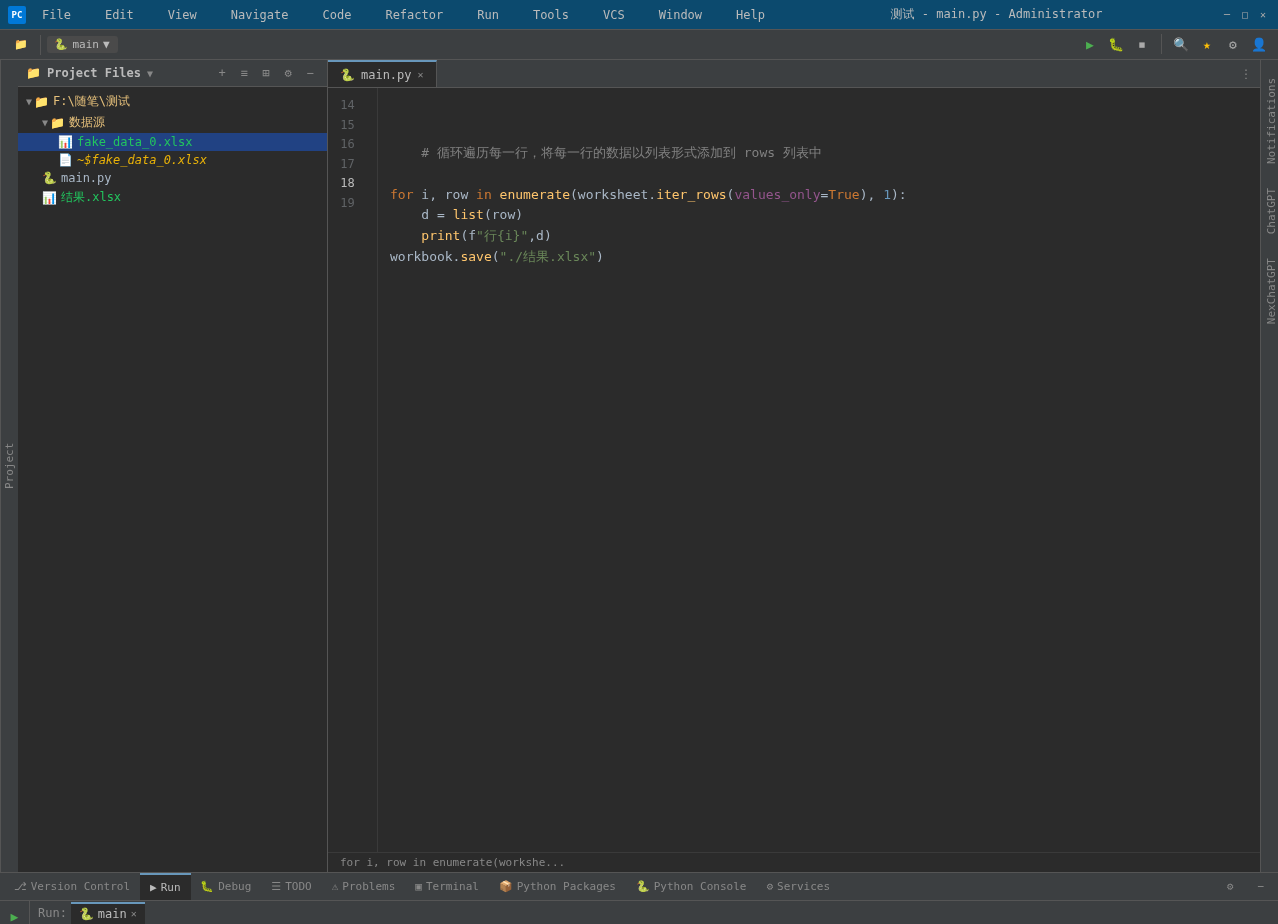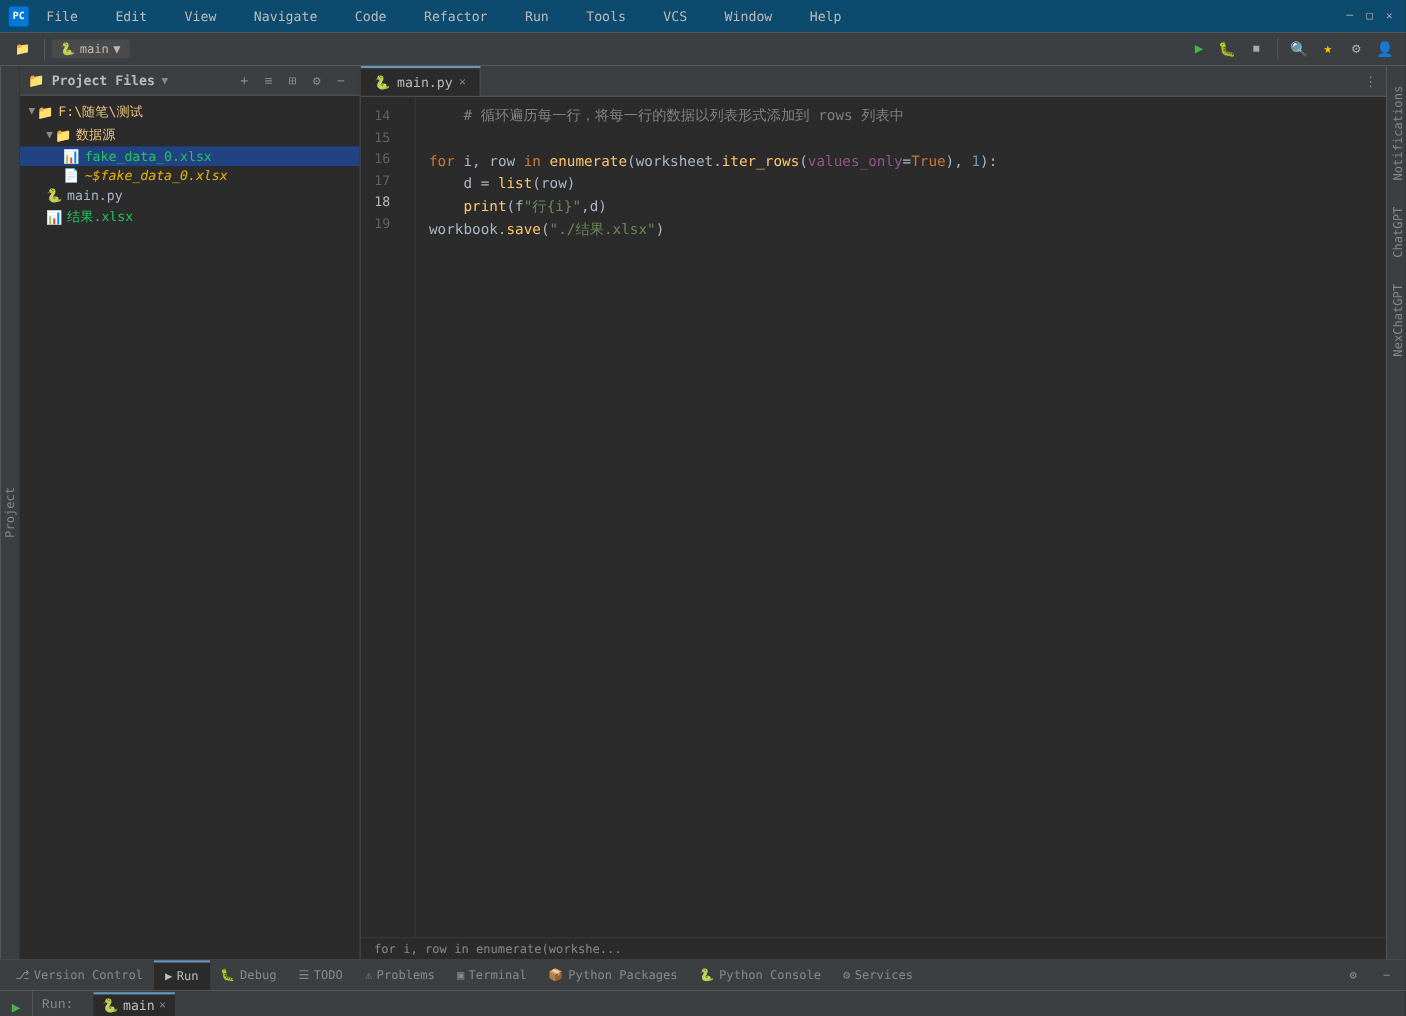--- a/index.html
+++ b/index.html
@@ -204,20 +204,21 @@
     #line-numbers .ln { height: 19.5px; }
     #line-numbers .ln.active { color: #bbb; }
     #code-content {
       flex: 1;
       padding: 8px 12px;
       overflow: auto;
       line-height: 1.6;
       font-size: 13px;
       white-space: pre;
       color: #a9b7c6;
+      margin-top: 47px;
     }
     #code-content .comment { color: #808080; }
     #code-content .keyword { color: #cc7832; }
     #code-content .string { color: #6a8759; }
     #code-content .function { color: #ffc66d; }
     #code-content .number { color: #6897bb; }
     #code-content .param { color: #94558d; }
 
     
     #breadcrumb {
@@ -332,20 +333,21 @@
     <span class="menu-item">View</span>
     <span class="menu-item">Navigate</span>
     <span class="menu-item">Code</span>
     <span class="menu-item">Refactor</span>
     <span class="menu-item">Run</span>
     <span class="menu-item">Tools</span>
     <span class="menu-item">VCS</span>
     <span class="menu-item">Window</span>
     <span class="menu-item">Help</span>
   </div>
+  <div class="title-text">测试 - main.py - Administrator</div>
   <div class="window-controls">
     <div class="win-btn">─</div>
     <div class="win-btn">□</div>
     <div class="win-btn win-close">✕</div>
   </div>
 </div>
 
 <div id="toolbar">
   <div class="toolbar-btn">📁</div>
   <div class="toolbar-separator"></div>
@@ -512,21 +514,21 @@
 
   <div style="display:flex;flex:1;overflow:hidden;">
 
     <div id="run-controls">
       <div class="rc-btn green">▶</div>
 
     </div>
 
     <div style="flex:1;display:flex;flex-direction:column;overflow:hidden;">
       <div style="display:flex;align-items:center;background:#3c3f41;border-bottom:1px solid #555;height:24px;padding:0 8px;">
-        <span style="color:#888;font-size:12px;margin-right:18px;font-family:Liberation Mono, monospace;">Run:</span>
+        <span style="color:#888;font-size:12px;margin-right:4px;">Run:</span>
         <div style="display:flex;align-items:center;gap:4px;background:#2b2b2b;border-top:2px solid #6897bb;padding:2px 8px;cursor:pointer;height:22px;">
           <span>🐍</span>
           <span style="color:#bbb;font-size:12px;">main</span>
           <span style="color:#888;cursor:pointer;font-size:10px;">✕</span>
         </div>
       </div>
 
     </div>
   </div>
 </div>

